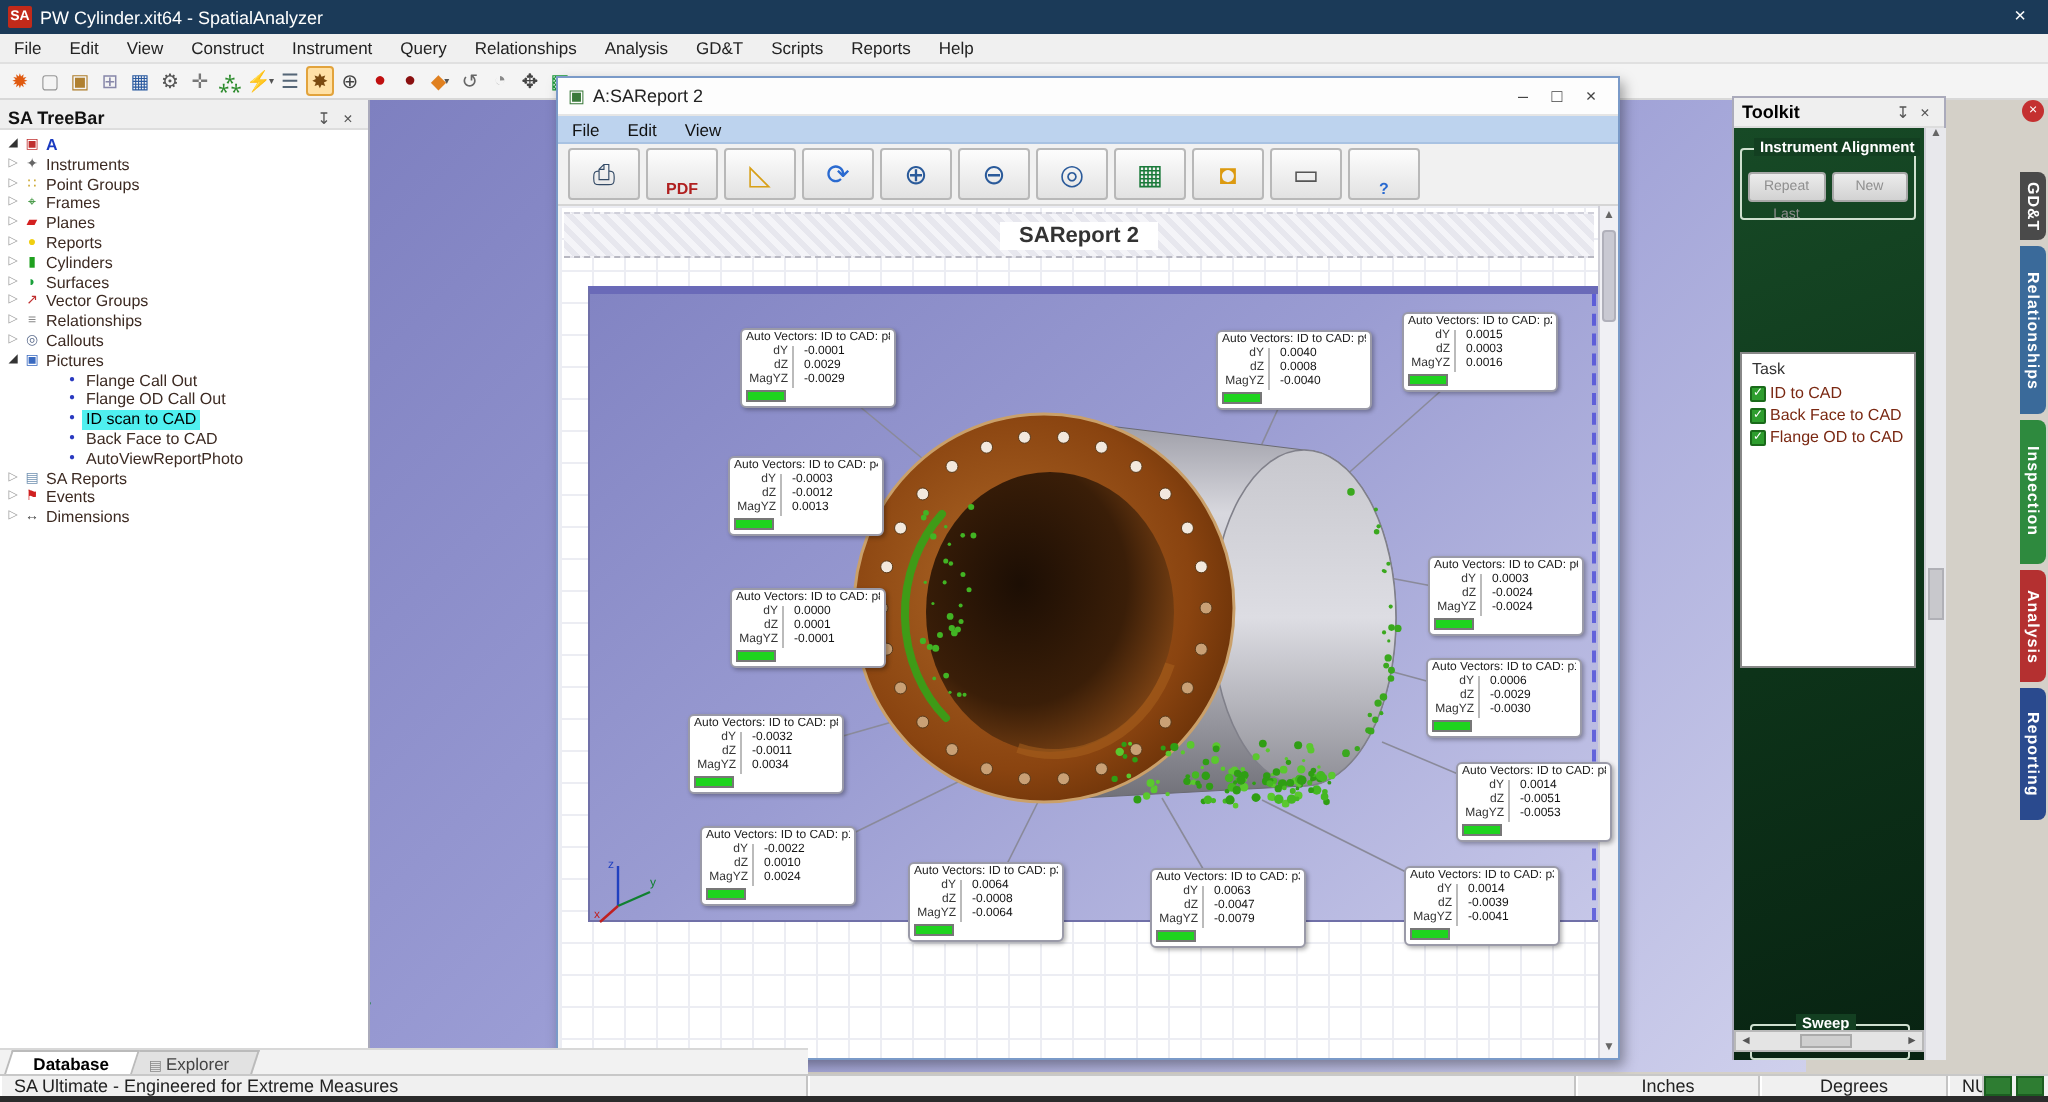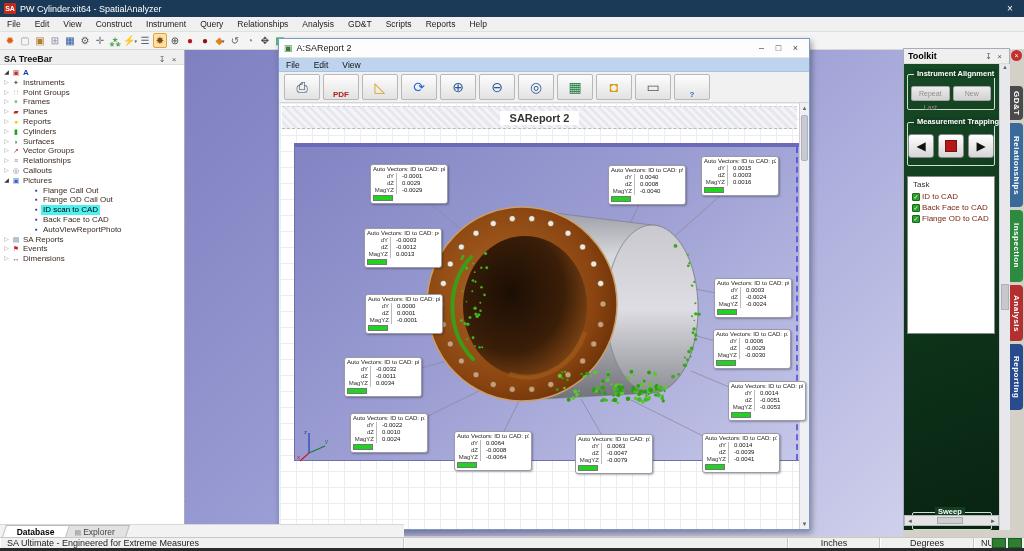--- a/index.html
+++ b/index.html
@@ -78,21 +78,21 @@
   
   .anno { position:absolute; width:78px; background:#fff; border:1px solid #9a9aa8; border-radius:3px; box-shadow:1px 1px 2px rgba(0,0,0,.3); padding:1px 2px 2px 2px; z-index:5; }
   .anno-title { font-size:6px; white-space:nowrap; overflow:hidden; color:#222; line-height:7px; }
   .anno-row { display:flex; line-height:7px; font-size:6px; color:#111; }
   .anno-row .al { width:24px; text-align:right; padding-right:2px; border-right:1px solid #bbb; color:#333; }
   .anno-row .av { padding-left:5px; }
   .anno-swatch { width:20px; height:6px; background:#1ed41e; border:1px solid #777; margin-top:1px; }
   .scale-tag { position:absolute; font-size:5.5px; background:#fff; border:1px solid #888; padding:0 1px; color:#333; z-index:4; }
 
   
-  #toolkit { left:903px; top:48px; width:107px; height:482px; background:#86efac; border:1px solid #aab; }
+  #toolkit { left:866px; top:48px; width:107px; height:482px; background:#86efac; border:1px solid #aab; }
   #tk-header { height:15px; background:#efefef; display:flex; align-items:center; padding:0 4px; border-bottom:1px solid #ddd; }
   #tk-header .t { font-weight:bold; font-size:9px; flex:1; }
   #tk-header .hbtn { width:11px; text-align:center; color:#555; font-size:8px; }
   #tk-green { position:absolute; left:0; top:15px; width:95px; height:466px; background:linear-gradient(160deg,#174a26 0%, #0d3319 55%, #082312 100%); }
   .gbox { position:absolute; border:1px solid #cfe0cf; border-radius:2px; }
   .gbox .glabel { position:absolute; top:-6px; left:6px; background:#133f21; color:#fff; font-weight:bold; font-size:7.5px; padding:0 3px; white-space:nowrap; }
   #ia-box { left:3px; top:10px; width:88px; height:36px; }
   #ia-box .btns { display:flex; gap:3px; margin:11px 3px 0 3px; }
   .gray-btn { flex:1; height:15px; background:linear-gradient(#ececec,#d2d2d2); border:1px solid #a8a8a8; border-radius:2px; color:#8f8f8f; font-size:7px; text-align:center; line-height:14px; }
   #mt-box { left:3px; top:58px; width:88px; height:44px; }
@@ -881,34 +881,20 @@
     <span class="hbtn">×</span>
   </div>
   <div id="tk-green">
     <div class="gbox" id="ia-box">
       <span class="glabel">Instrument Alignment</span>
       <div class="btns">
         <div class="gray-btn">Repeat Last</div>
         <div class="gray-btn">New</div>
       </div>
     </div>
-    <div class="gbox" id="mt-box">
-      <span class="glabel">Measurement Trapping</span>
-      <div class="btns">
-        <div class="mt-btn">
-            <span>◀</span>
-          </div>
-        <div class="mt-btn">
-            <span class="stop-sq"></span>
-          </div>
-        <div class="mt-btn">
-            <span>▶</span>
-          </div>
-      </div>
-    </div>
     <div id="task-panel">
       <div class="th">Task</div>
       <div id="task-items">
           <div class="task-item">
             <span class="task-ic">✓</span>
             <span>ID to CAD</span>
           </div>
           <div class="task-item">
             <span class="task-ic">✓</span>
             <span>Back Face to CAD</span>

